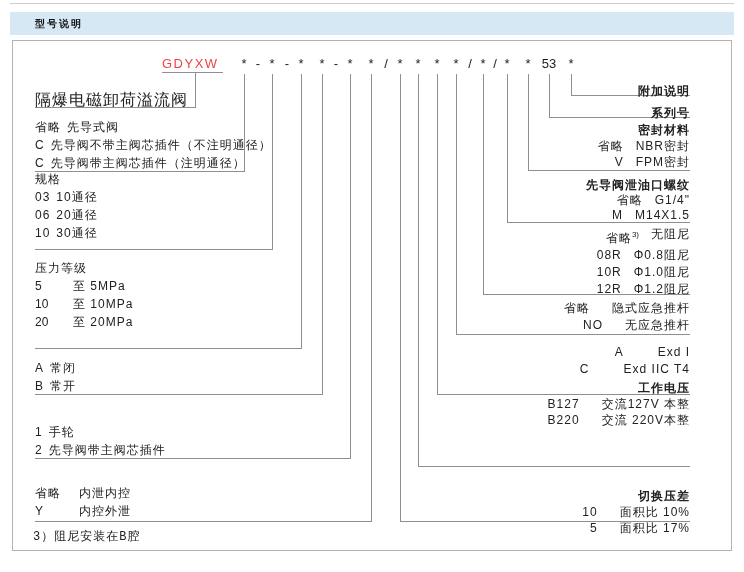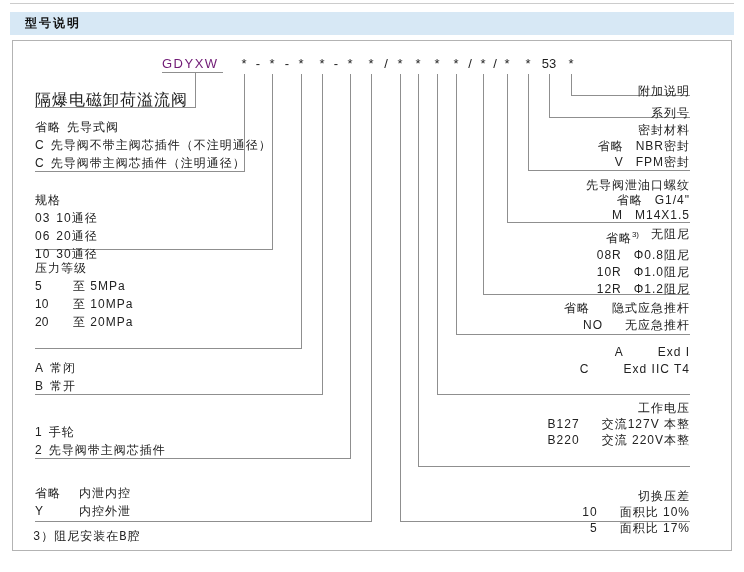--- a/index.html
+++ b/index.html
@@ -6,49 +6,49 @@
   body{
     width:744px;height:572px;position:relative;overflow:hidden;
     font-family:"Liberation Sans","DejaVu Sans",sans-serif;
     color:#222;-webkit-font-smoothing:antialiased;
   }
   .topline{position:absolute;left:10px;top:3px;width:724px;height:0;border-top:1px solid #cccccc;}
   .header{
     position:absolute;left:10px;top:12px;width:724px;height:23px;
     background:#d7e8f5;display:flex;align-items:center;
   }
-  .header .title{font-size:12px;font-weight:bold;color:#111;margin-left:15px;letter-spacing:2px;text-align:right;}
+  .header .title{font-size:10px;font-weight:bold;color:#111;margin-left:25px;letter-spacing:2px;text-align:right;}
   .frame{
     position:absolute;left:12px;top:40px;width:718px;height:509px;
     border:1px solid #b3b3b3;background:#ffffff;
   }
   svg.lines{position:absolute;left:0;top:0;width:744px;height:572px;pointer-events:none;}
   svg.lines path{stroke:#8f8f8f;stroke-width:1;fill:none;shape-rendering:crispEdges;}
 
   
   .code-prefix{
-    position:absolute;left:162px;top:56px;font-size:13px;letter-spacing:1.5px;color:#701a75;
+    position:absolute;left:162px;top:56px;font-size:13px;letter-spacing:1.5px;color:#ef4444;
   }
   .sym{
     position:absolute;top:56px;transform:translateX(-50%);
     font-size:13px;color:#1d1d1d;white-space:nowrap;
   }
 
   
   .ltitle{position:absolute;left:35px;top:90px;font-size:16px;letter-spacing:1px;color:#222;}
   .lblock{position:absolute;left:35px;font-size:12px;letter-spacing:1px;color:#222;}
   .lblock .row{display:flex;line-height:18px;white-space:nowrap;}
   .lblock .bt{line-height:18px;letter-spacing:1px;white-space:nowrap;}
   .lblock .k{margin-right:6px;}
   .kw .k{display:inline-block;width:30px;margin-right:8px;letter-spacing:0;}
   .footnote{position:absolute;left:33px;top:528px;font-size:12px;letter-spacing:1px;color:#222;font-family:Liberation Mono, monospace;}
 
   
   .rblock{position:absolute;right:54px;font-size:12px;letter-spacing:1px;color:#222;text-align:right;}
-  .rblock .bt{line-height:16px;white-space:nowrap;letter-spacing:1px;}
+  .rblock .bt{line-height:16px;white-space:nowrap;letter-spacing:1px;font-weight:bold;}
   .rblock .row{display:flex;justify-content:flex-end;line-height:16px;white-space:nowrap;}
   .rblock.lh15 .row,.rblock.lh15 .bt{line-height:15px;}
   .rblock.lh17 .row,.rblock.lh17 .bt{line-height:17px;}
   .rblock .k{margin-right:12px;}
   .rblock.gaplg .k{margin-right:22px;}
   .rblock.gapxl .k{margin-right:34px;}
   sup.sup{font-size:8px;letter-spacing:0;}
 </style>
 </head>
 <body>
@@ -114,21 +114,21 @@
   <div class="row">
       <span class="k">C</span>
       <span>先导阀不带主阀芯插件（不注明通径）</span>
     </div>
   <div class="row">
       <span class="k">C</span>
       <span>先导阀带主阀芯插件（注明通径）</span>
     </div>
 </div>
 
-<div class="lblock" style="top:191px">
+<div class="lblock" style="top:170px">
   <div class="bt">规格</div>
   <div class="row">
       <span class="k">03</span>
       <span>10通径</span>
     </div>
   <div class="row">
       <span class="k">06</span>
       <span>20通径</span>
     </div>
   <div class="row">
@@ -254,21 +254,21 @@
   <div class="row">
       <span class="k">A</span>
       <span>Exd I</span>
     </div>
   <div class="row">
       <span class="k">C</span>
       <span>Exd IIC T4</span>
     </div>
 </div>
 
-<div class="rblock gaplg" style="top:400px">
+<div class="rblock gaplg" style="top:380px">
   <div class="bt">工作电压</div>
   <div class="row">
       <span class="k">B127</span>
       <span>交流127V 本整</span>
     </div>
   <div class="row">
       <span class="k">B220</span>
       <span>交流 220V本整</span>
     </div>
 </div>

